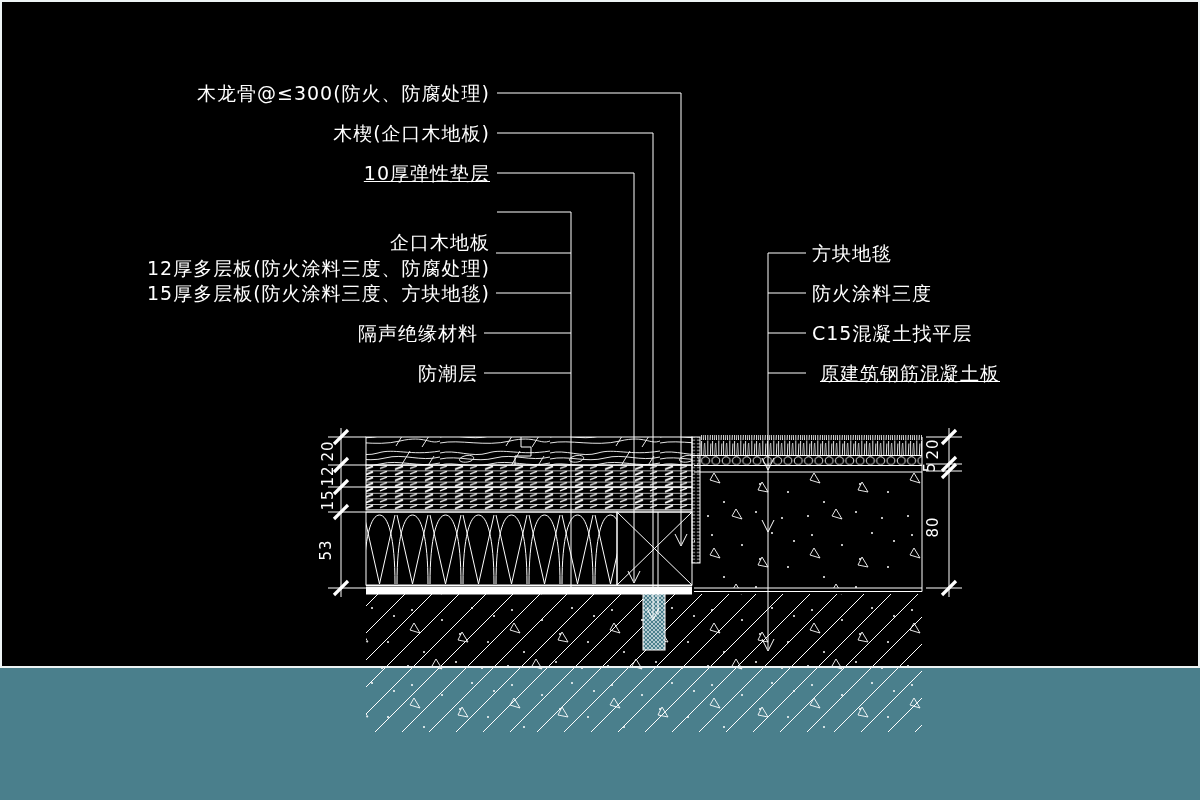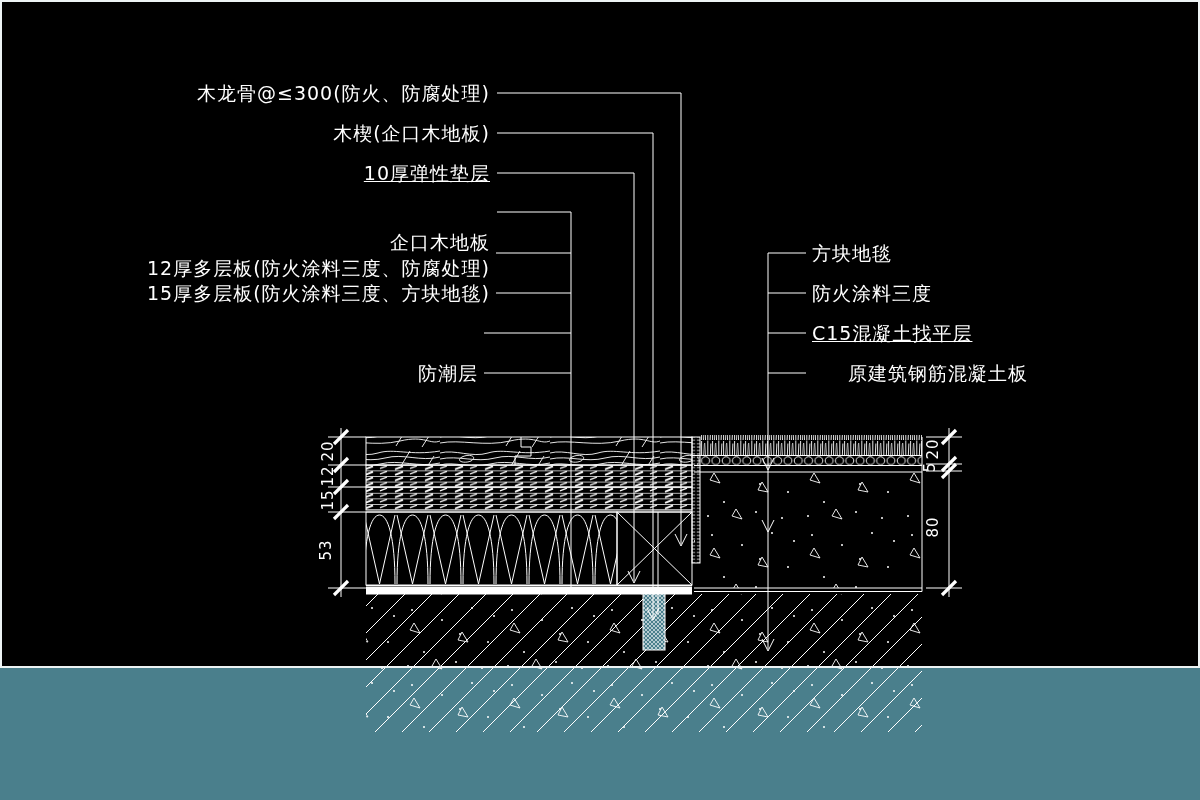--- a/index.html
+++ b/index.html
@@ -187,26 +187,27 @@
       </g>
     </g>
   </svg>
 
   <div class="lbl lbl-left" style="left:100px;top:82px;width:390px;">木龙骨@≤300(防火、防腐处理)</div>
   <div class="lbl lbl-left" style="left:100px;top:122px;width:390px;">木楔(企口木地板)</div>
   <div class="lbl lbl-left" style="left:100px;top:162px;width:390px;text-decoration:underline;">10厚弹性垫层</div>
   <div class="lbl lbl-left" style="left:100px;top:201px;width:390px;margin-top:30px;">企口木地板</div>
   <div class="lbl lbl-left" style="left:100px;top:257px;width:390px;">12厚多层板(防火涂料三度、防腐处理)</div>
   <div class="lbl lbl-left" style="left:100px;top:282px;width:390px;">15厚多层板(防火涂料三度、方块地毯)</div>
+  <div class="lbl lbl-left" style="left:100px;top:322px;width:378px;">隔声绝缘材料</div>
   <div class="lbl lbl-left" style="left:100px;top:362px;width:378px;">防潮层</div>
 
   <div class="lbl lbl-right" style="left:812px;top:242px;">方块地毯</div>
   <div class="lbl lbl-right" style="left:812px;top:282px;">防火涂料三度</div>
-  <div class="lbl lbl-right" style="left:812px;top:322px;text-decoration:underline;">C15混凝土找平层</div>
-  <div class="lbl lbl-right" style="left:848px;top:362px;">原建筑钢筋混凝土板</div>
+  <div class="lbl lbl-right" style="left:812px;top:322px;">C15混凝土找平层</div>
+  <div class="lbl lbl-right" style="left:820px;top:362px;text-decoration:underline;">原建筑钢筋混凝土板</div>
 
   <div class="dim" style="left:308px;top:442px;">20</div>
   <div class="dim" style="left:308px;top:467px;">12</div>
   <div class="dim" style="left:308px;top:491px;">15</div>
   <div class="dim" style="left:306px;top:541px;">53</div>
 
   <div class="dim" style="left:913px;top:440px;">20</div>
   <div class="dim" style="left:910px;top:458px;">5</div>
   <div class="dim" style="left:913px;top:518px;">80</div>
 

